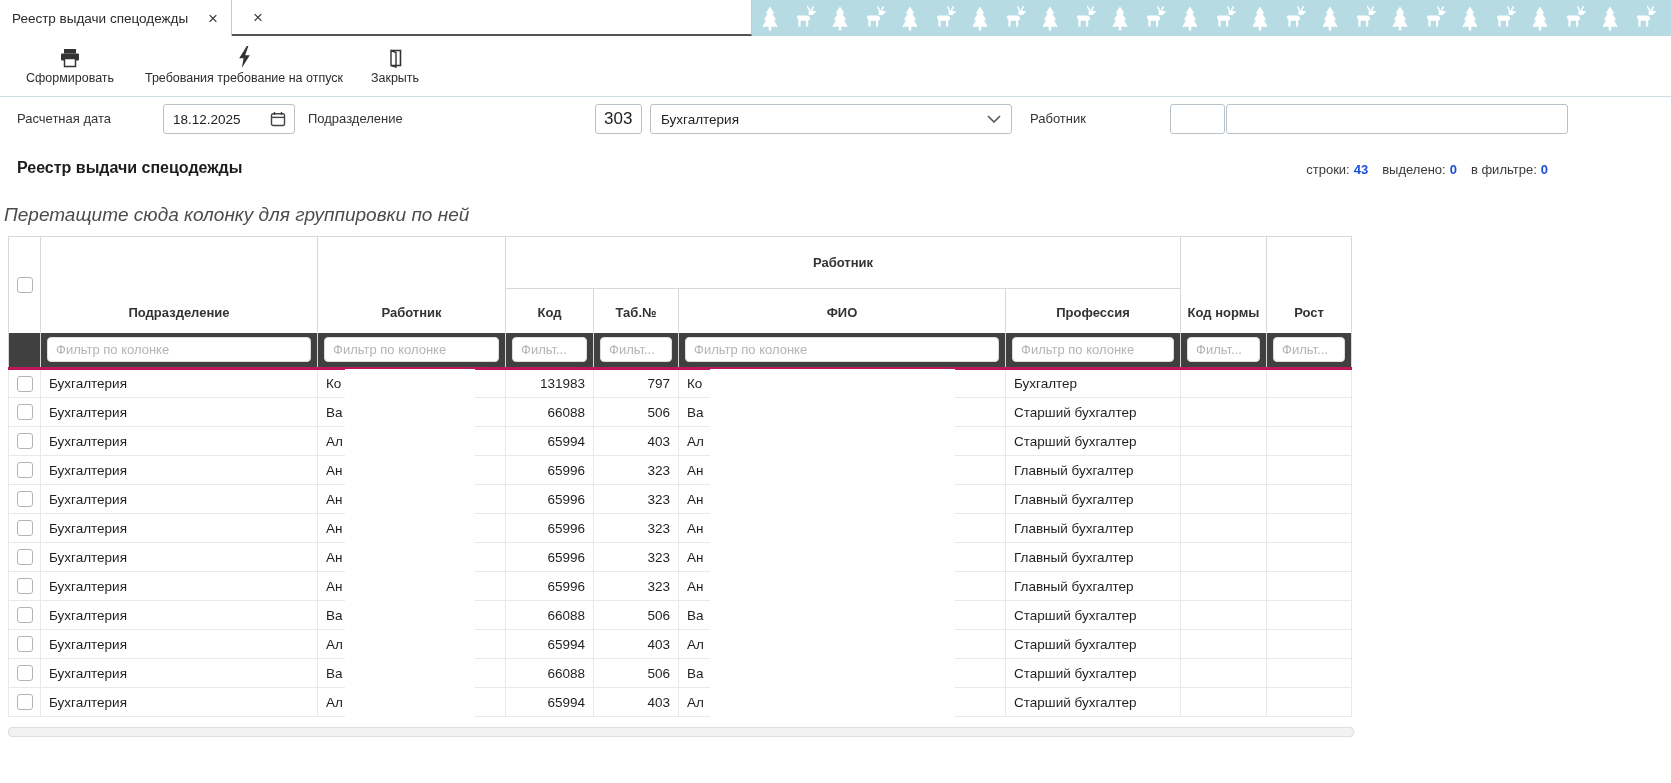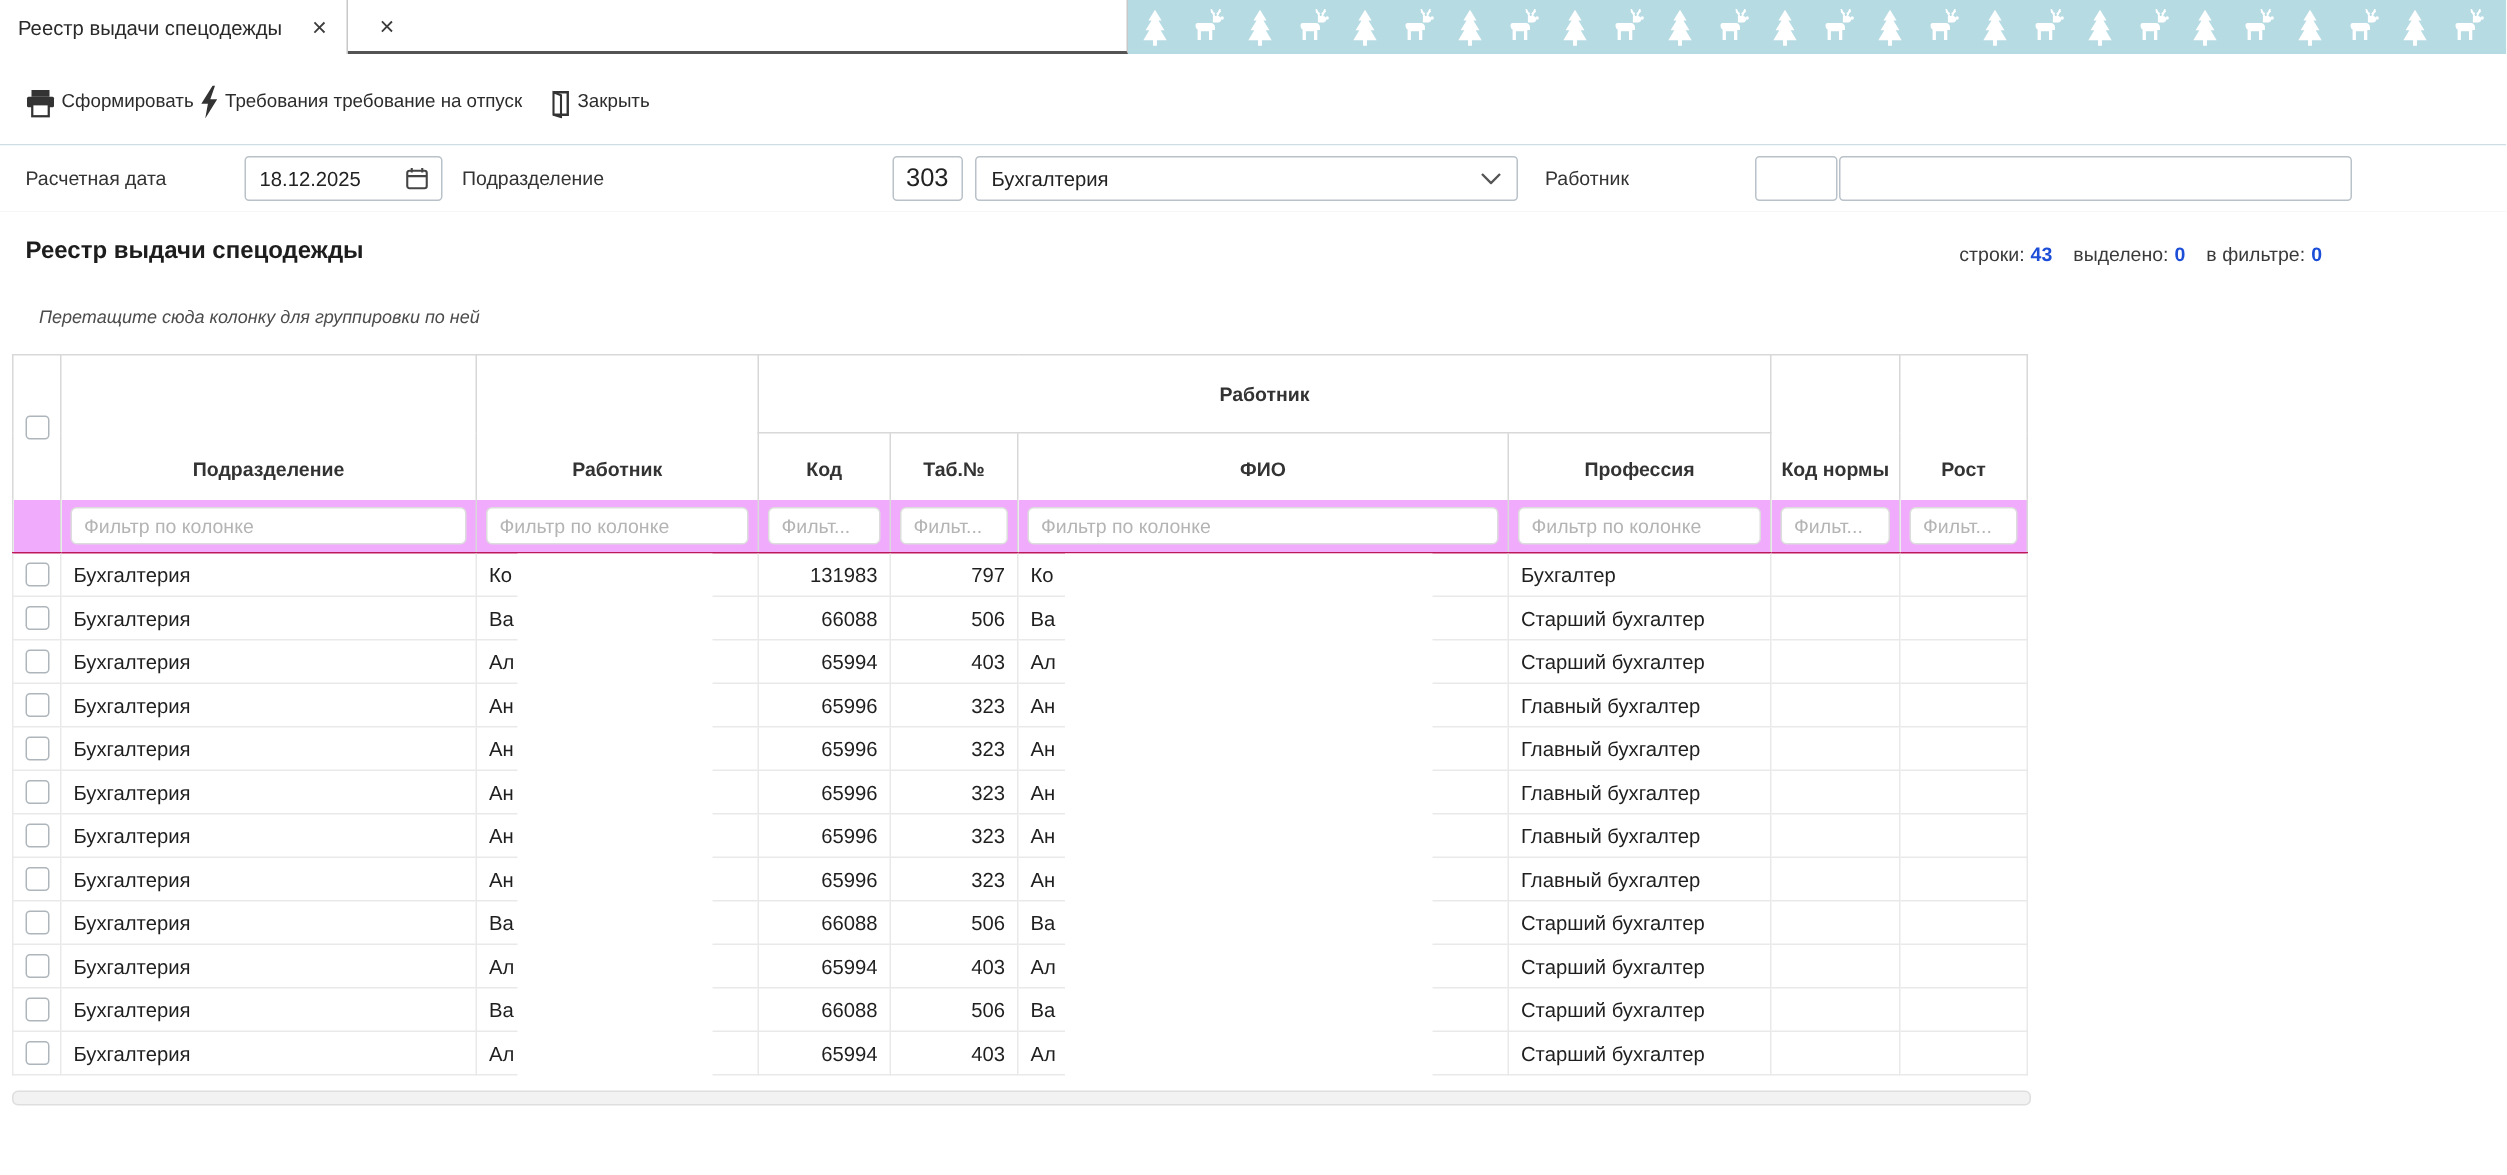--- a/index.html
+++ b/index.html
@@ -14,21 +14,21 @@
   .tab { position:absolute; top:0; height:36px; background:#fff; display:flex; align-items:center;
          box-sizing:border-box; padding:0 10px 0 12px; cursor:pointer; }
   .tab-reg { left:0; width:232px; border-right:1px solid #c8c8c8; }
   .tab-req { left:232px; width:520px; border-right:1px solid #c8c8c8; border-bottom:2px solid #545454; }
   .tab-label { flex:1 1 auto; font-size:13.5px; color:#2a2a2a; white-space:nowrap; overflow:hidden; }
   .tab-close { margin-left:6px; font-size:17px; line-height:1; color:#3c3c3c; cursor:pointer; padding:1px 3px; }
 
   
   .toolbar { position:absolute; top:36px; left:0; width:100%; height:60px; background:#fff;
              border-bottom:1px solid #cfdde4; }
-  .tbtn { position:absolute; top:5px; height:52px; display:flex; flex-direction:row; align-items:center;
+  .tbtn { position:absolute; top:5px; height:52px; display:flex; flex-direction:column; align-items:center;
           gap:3px; background:none; border:none; cursor:pointer; font-family:inherit; font-size:12.5px;
           color:#2c2c2c; padding:4px 2px; white-space:nowrap; }
   .tbtn .ticon { height:23px; display:flex; align-items:flex-end; justify-content:center; }
   .btn-generate { left:14px; width:112px; }
   .btn-request  { left:130px; width:228px; }
   .btn-close    { left:362px; width:66px; }
 
   
   .filterbar { position:absolute; top:97px; left:0; width:100%; height:44px; background:#fff;
                border-bottom:1px solid #dadada; }
@@ -46,35 +46,35 @@
   .select .chev { margin-left:auto; display:flex; }
   .emp-code { left:1170px; width:55px; }
   .emp-name { left:1226px; width:342px; }
 
   
   .main { position:absolute; top:141px; left:0; width:100%; bottom:0; background:#fff; }
   .page-title { position:absolute; left:17px; top:18px; font-size:16px; font-weight:700; color:#1d1d1d; }
   .stats { position:absolute; right:123px; top:21px; font-size:13px; color:#3a3a3a; display:flex;
            gap:14px; white-space:nowrap; }
   .stats b { font-weight:700; color:#1d4ed8; margin-left:4px; }
-  .group-hint { position:absolute; left:26px; top:63px; font-style:italic; font-size:12px; color:#4c4c4c; }
+  .group-hint { position:absolute; left:4px; top:63px; font-style:italic; font-size:19px; color:#4c4c4c; }
 
   
   .gridwrap { position:absolute; left:8px; top:95px; }
   table.grid { border-collapse:collapse; table-layout:fixed; width:1344px; border:1px solid #c6c6c6; background:#fff; }
   .grid th, .grid td { box-sizing:border-box; overflow:hidden; white-space:nowrap; }
   .grid thead th { border:1px solid #d8d8d8; border-bottom:none; font-size:13px; font-weight:700; color:#333;
                    text-align:center; vertical-align:bottom; padding:0 4px 13px 4px; background:#fff; }
   .grid thead th.bandcell  { vertical-align:middle; padding:0 4px; border-bottom:1px solid #d8d8d8; }
   .grid thead th.checkcell { vertical-align:middle; padding:0; }
   tr.h-band { height:52px; }
   tr.h-sub { height:44px; }
   tr.h-filter { height:36px; }
-  tr.h-filter td { border:1px solid #d8d8d8; border-top:none; border-bottom:1px solid #be185d;
-                   padding:0 6px; vertical-align:middle; background:#f0abfc; }
+  tr.h-filter td { border:1px solid #d8d8d8; border-top:none; border-bottom:3px solid #be185d;
+                   padding:0 6px; vertical-align:middle; background:#404040; }
   .colfilter { width:100%; height:25px; box-sizing:border-box; border:1px solid #dcdcdc; border-radius:4px;
                padding:0 8px; font-size:13px; font-family:inherit; color:#333; outline:none; }
   .colfilter::placeholder { color:#b4b4b4; }
   .grid tbody td { border:1px solid #e9e9e9; height:29px; font-size:13.5px; color:#1f1f1f;
                    padding:0 8px; vertical-align:middle; }
   .grid tbody td.c-check { text-align:center; padding:0; }
   .grid tbody td.c-center { text-align:right; }
   .cb { appearance:none; -webkit-appearance:none; width:16px; height:16px; border:1px solid #aeb6bc;
         border-radius:3px; background:#fff; margin:0; vertical-align:middle; cursor:pointer; }
 

